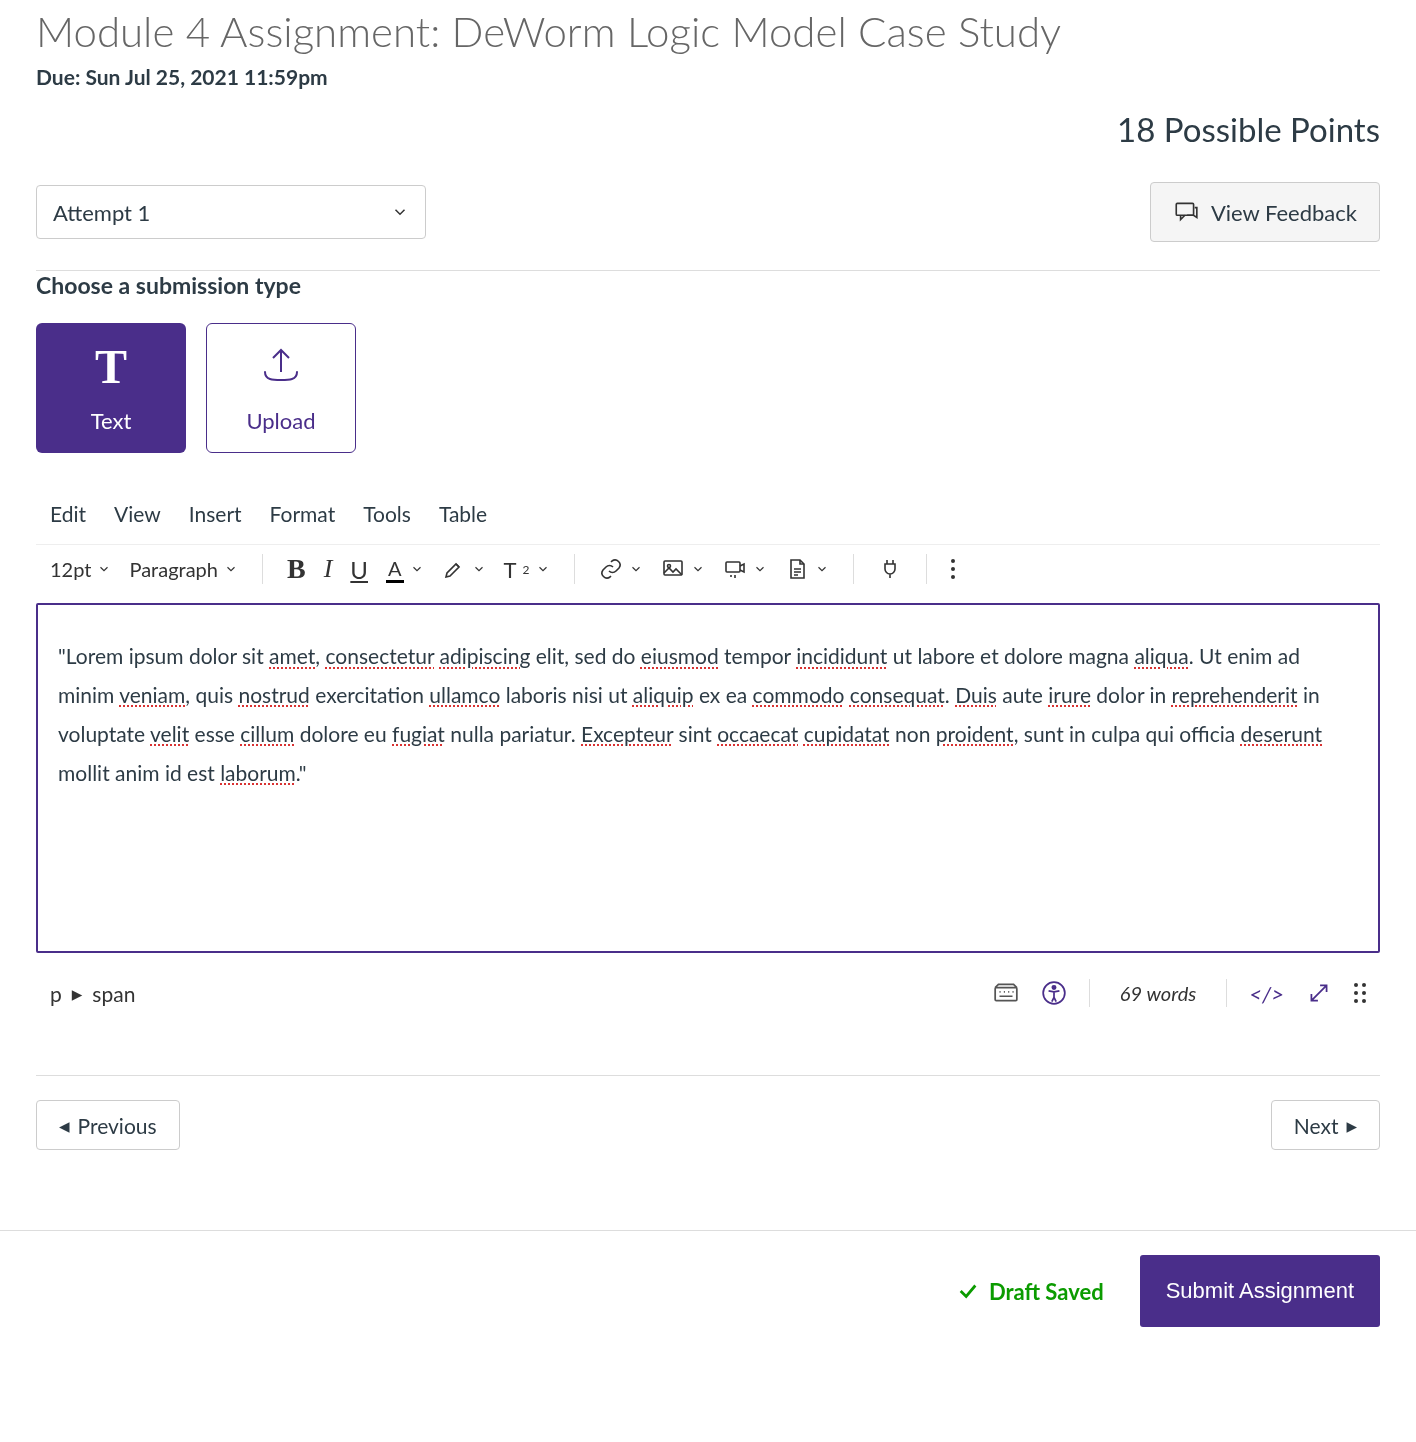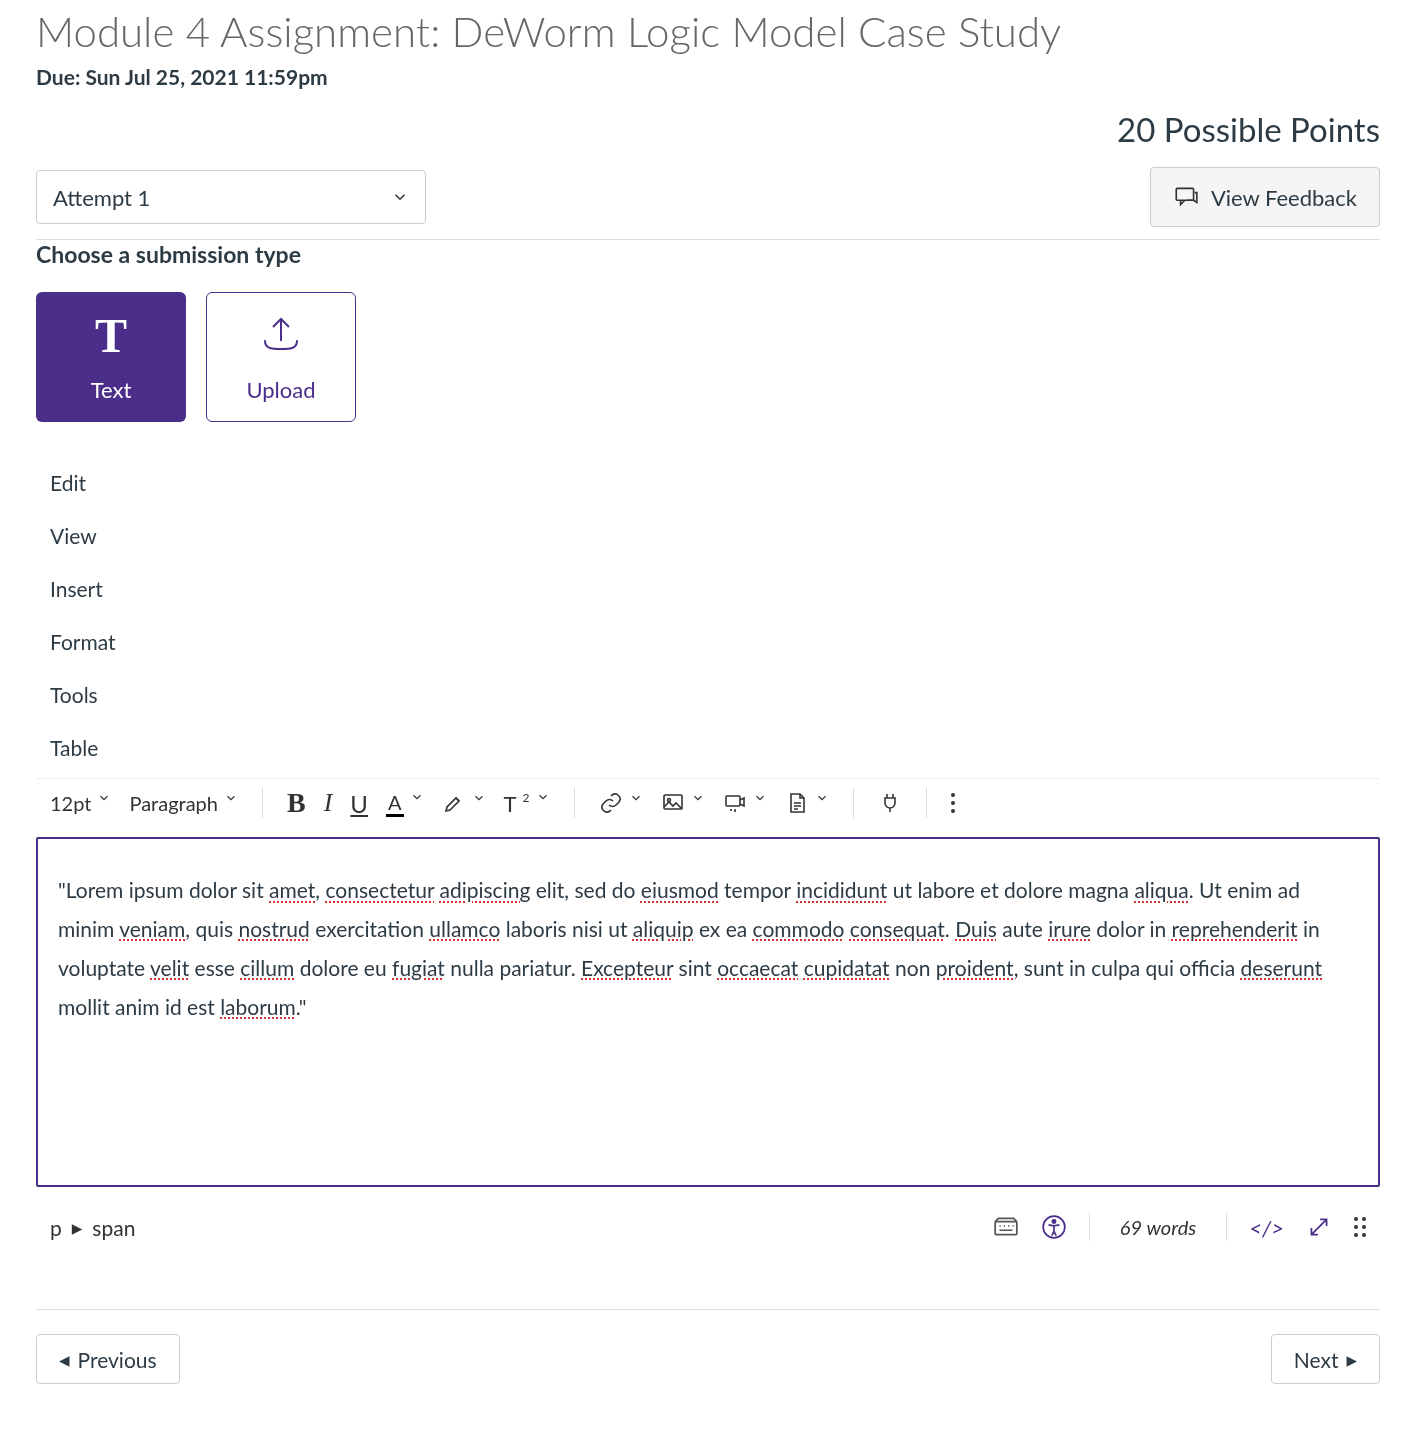--- a/index.html
+++ b/index.html
@@ -25,22 +25,22 @@
   .points {
     font-size: 33px;
     font-weight: 400;
     text-align: right;
     margin-top: 20px;
     color: #2D3B45;
   }
   .status-row {
     display: flex;
     align-items: center;
-    margin-top: 18px;
-    padding-bottom: 12px;
+    margin-top: 33px;
+    padding-bottom: 28px;
     border-bottom: 1px solid #ddd;
   }
   .attempt-select {
     width: 390px;
     height: 54px;
     border: 1px solid #ccc;
     border-radius: 4px;
     display: flex;
     align-items: center;
     justify-content: space-between;
@@ -131,35 +131,34 @@
   .type-icon-upload svg {
     width: 48px; height: 44px;
     stroke: #4A2E8A; fill: none; stroke-width: 2;
   }
   .editor-menubar {
     display: flex;
     gap: 28px;
     font-size: 21px;
     margin-top: 48px;
     padding: 0 14px;
-    flex-direction: column;
   }
   .editor-menubar span { cursor: pointer; }
   .editor-toolbar {
     display: flex;
     align-items: center;
     gap: 18px;
     margin-top: 18px;
     padding: 8px 14px;
     border-top: 1px solid #eee;
     font-size: 20px;
   }
   .toolbar-item {
     display: flex;
-    align-items: flex-start;
+    align-items: center;
     gap: 6px;
     cursor: pointer;
     color: #333;
   }
   .divider {
     width: 1px;
     height: 30px;
     background: #ddd;
     margin: 0 6px;
   }
@@ -275,21 +274,21 @@
   }
   .small-chevron { width:14px; height:14px; stroke:#333; fill:none; stroke-width:2; }
   .vdiv { width:1px; height:28px; background:#ddd; }
 </style>
 </head>
 <body>
 
 <div class="container">
   <h1 class="page-title">Module 4 Assignment: DeWorm Logic Model Case Study</h1>
   <div class="due-date">Due: Sun Jul 25, 2021 11:59pm</div>
-  <div class="points">20 Possible Points</div>
+  <div class="points">18 Possible Points</div>
 
   <div class="status-row">
     <div class="attempt-select">
       <span>Attempt 1</span>
       <svg class="chevron-down" viewBox="0 0 24 24">
           <polyline points="6 9 12 15 18 9"></polyline>
         </svg>
     </div>
     <div class="spacer"></div>
     <div class="feedback-btn">

